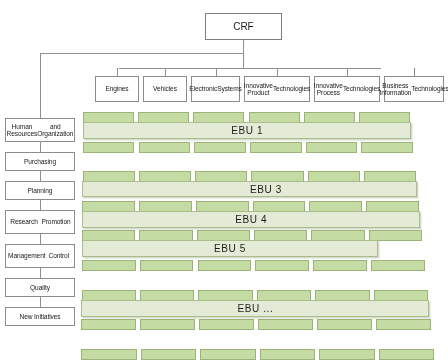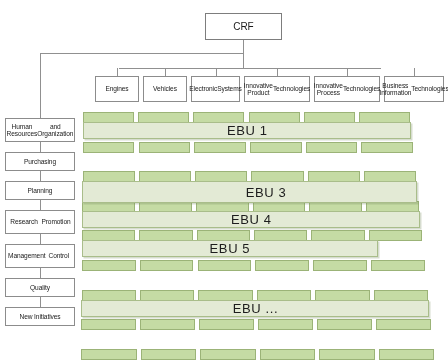--- a/index.html
+++ b/index.html
@@ -70,21 +70,21 @@
     box-sizing: border-box;
     background: #e3ead5;
     border: 1px solid #a9bd8a;
     display: flex;
     align-items: center;
     justify-content: center;
     z-index: 3;
     box-shadow: 1.5px 1.5px 0 rgba(120,140,95,0.30);
   }
   .ebu-bar .lbl {
-    font-size: 13px;
+    font-size: 10px;
     letter-spacing: 0.6px;
     color: #1d1d1d;
   }
 </style>
 </head>
 <body>
 
 <div id="diagram">
 
   <div class="node" id="crf-box" style="left:205px; top:13px; width:77px; height:27px;">
@@ -175,21 +175,21 @@
       <div class="col-seg" style="left:194.2px; top:141.6px;width:51.7px; height:11px;"></div>
       <div class="col-seg" style="left:249.9px; top:141.6px;width:51.7px; height:11px;"></div>
       <div class="col-seg" style="left:305.6px; top:141.6px;width:51.7px; height:11px;"></div>
       <div class="col-seg" style="left:361.3px; top:141.6px;width:51.7px; height:11px;"></div>
       <div class="col-seg" style="left:82.5px; top:171.2px;width:52.3px; height:11px;"></div>
       <div class="col-seg" style="left:138.8px; top:171.2px;width:52.3px; height:11px;"></div>
       <div class="col-seg" style="left:195.0px; top:171.2px;width:52.3px; height:11px;"></div>
       <div class="col-seg" style="left:251.3px; top:171.2px;width:52.3px; height:11px;"></div>
       <div class="col-seg" style="left:307.5px; top:171.2px;width:52.3px; height:11px;"></div>
       <div class="col-seg" style="left:363.8px; top:171.2px;width:52.3px; height:11px;"></div>
-      <div class="ebu-bar" style="left:82.4px; top:181.2px;width:335.1px; height:22px;padding-left:32px;">
+      <div class="ebu-bar" style="left:82.4px; top:181.2px;width:335.1px; height:16px;padding-left:32px;">
         <span class="lbl">EBU 3</span>
       </div>
       <div class="col-seg" style="left:82.3px; top:200.8px;width:52.8px; height:11px;"></div>
       <div class="col-seg" style="left:139.0px; top:200.8px;width:52.8px; height:11px;"></div>
       <div class="col-seg" style="left:195.8px; top:200.8px;width:52.8px; height:11px;"></div>
       <div class="col-seg" style="left:252.6px; top:200.8px;width:52.8px; height:11px;"></div>
       <div class="col-seg" style="left:309.4px; top:200.8px;width:52.8px; height:11px;"></div>
       <div class="col-seg" style="left:366.2px; top:200.8px;width:52.8px; height:11px;"></div>
       <div class="ebu-bar" style="left:82.1px; top:210.8px;width:338.4px; height:17px;">
         <span class="lbl">EBU 4</span>

